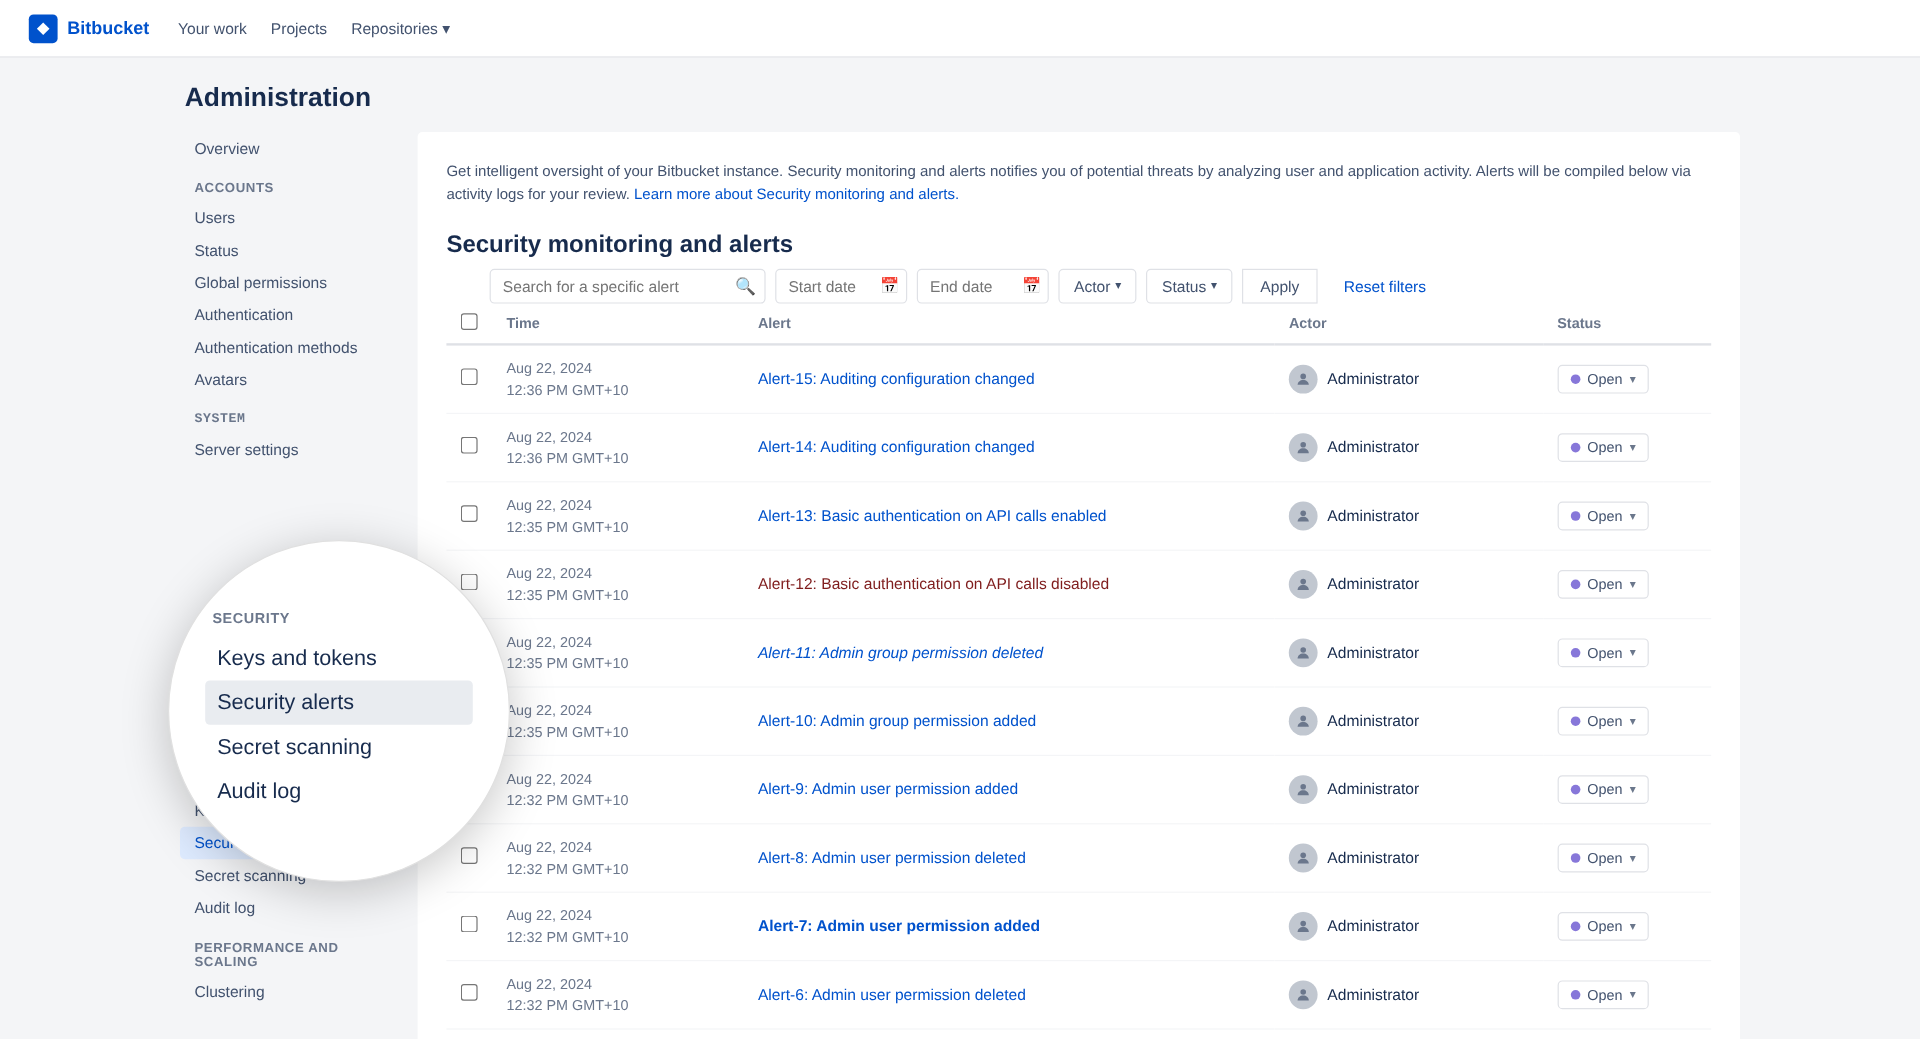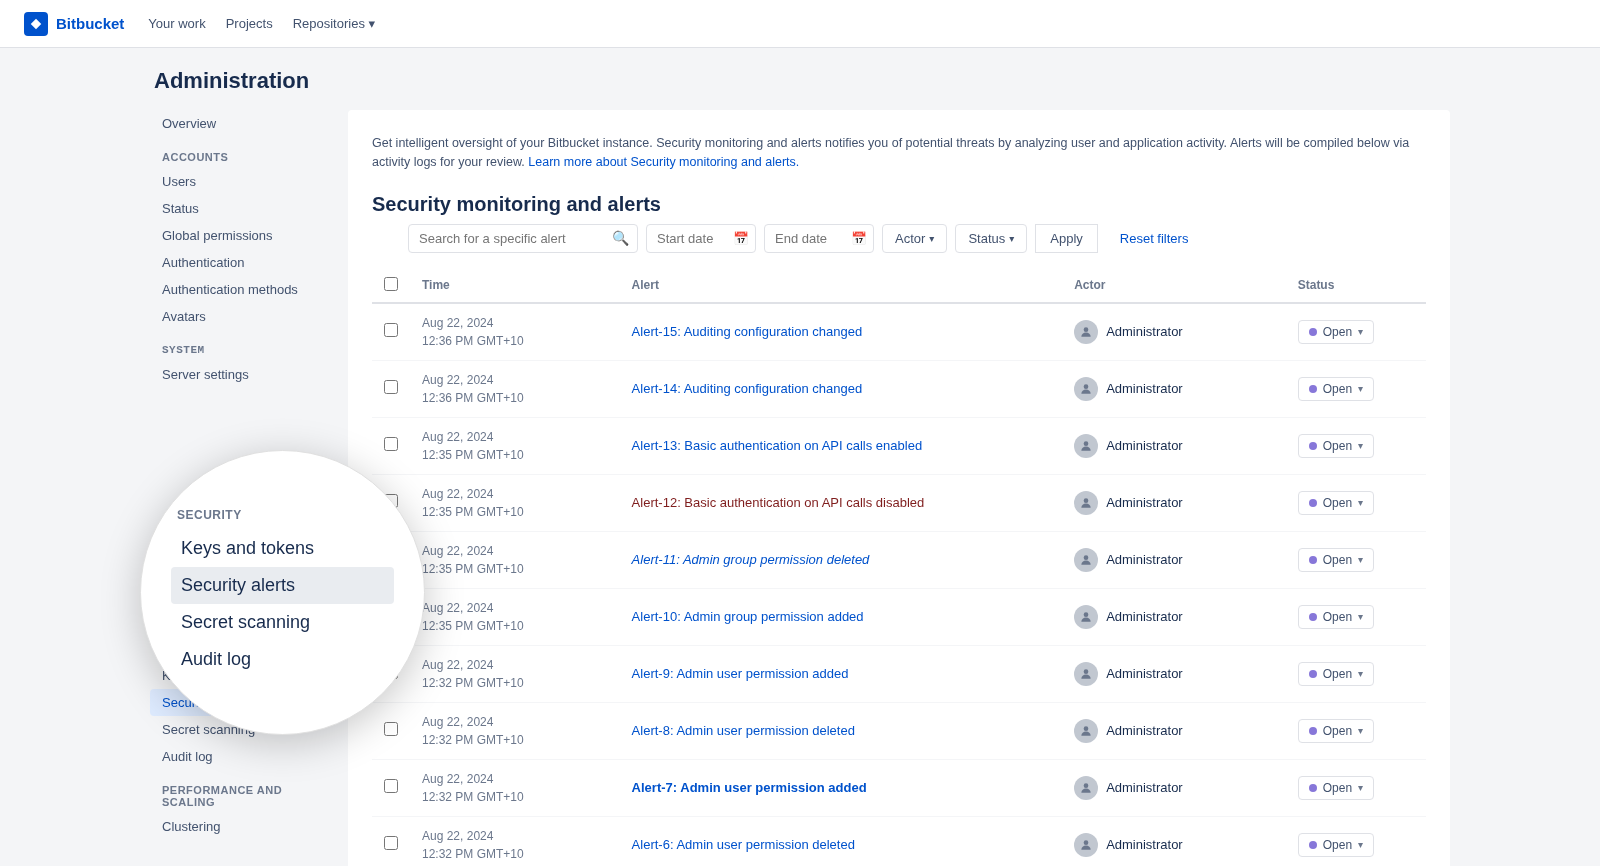--- a/index.html
+++ b/index.html
@@ -55,21 +55,21 @@
       <div style="display:block;padding:6px 12px;border-radius:4px;color:#42526e;cursor:pointer;font-size:13px;">Clustering</div>
     </div>
 
     <div style="flex:1;background:#fff;border-radius:4px;padding:24px;min-height:600px;margin-left:8px;">
       <div style="font-size:12.5px;color:#42526e;line-height:1.55;margin-bottom:20px;">
         <span>Get intelligent oversight of your Bitbucket instance. Security monitoring and alerts notifies you of potential threats by analyzing user and application activity. Alerts will be compiled below via activity logs for your review.</span>
         <a style="color:#0052cc;text-decoration:none;">Learn more about Security monitoring and alerts.</a>
       </div>
       <div style="font-size:20px;font-weight:600;color:#172b4d;margin-bottom:8px;">Security monitoring and alerts</div>
 
-      <div style="display:flex;align-items:center;gap:8px;margin-bottom:16px;flex-wrap:wrap;padding-left:36px;">
+      <div style="display:flex;align-items:center;gap:8px;flex-wrap:wrap;padding-left:36px;">
         <div style="position:relative;">
           <input type="text" style="padding: 6px 30px 6px 10px; border: 1px solid rgb(223, 225, 230); border-radius: 4px; font-size: 13px; width: 230px; color: rgb(66, 82, 110);" placeholder="Search for a specific alert">
           <span style="position:absolute;right:8px;top:50%;transform:translateY(-50%);color:#6b778c;font-size:14px;">🔍</span>
         </div>
         <div style="position:relative;">
           <input type="text" style="padding: 6px 28px 6px 10px; border: 1px solid rgb(223, 225, 230); border-radius: 4px; font-size: 13px; width: 110px; color: rgb(107, 119, 140);" placeholder="Start date">
           <span style="position:absolute;right:6px;top:50%;transform:translateY(-50%);color:#6b778c;font-size:13px;">📅</span>
         </div>
         <div style="position:relative;">
           <input type="text" style="padding: 6px 28px 6px 10px; border: 1px solid rgb(223, 225, 230); border-radius: 4px; font-size: 13px; width: 110px; color: rgb(107, 119, 140);" placeholder="End date">

